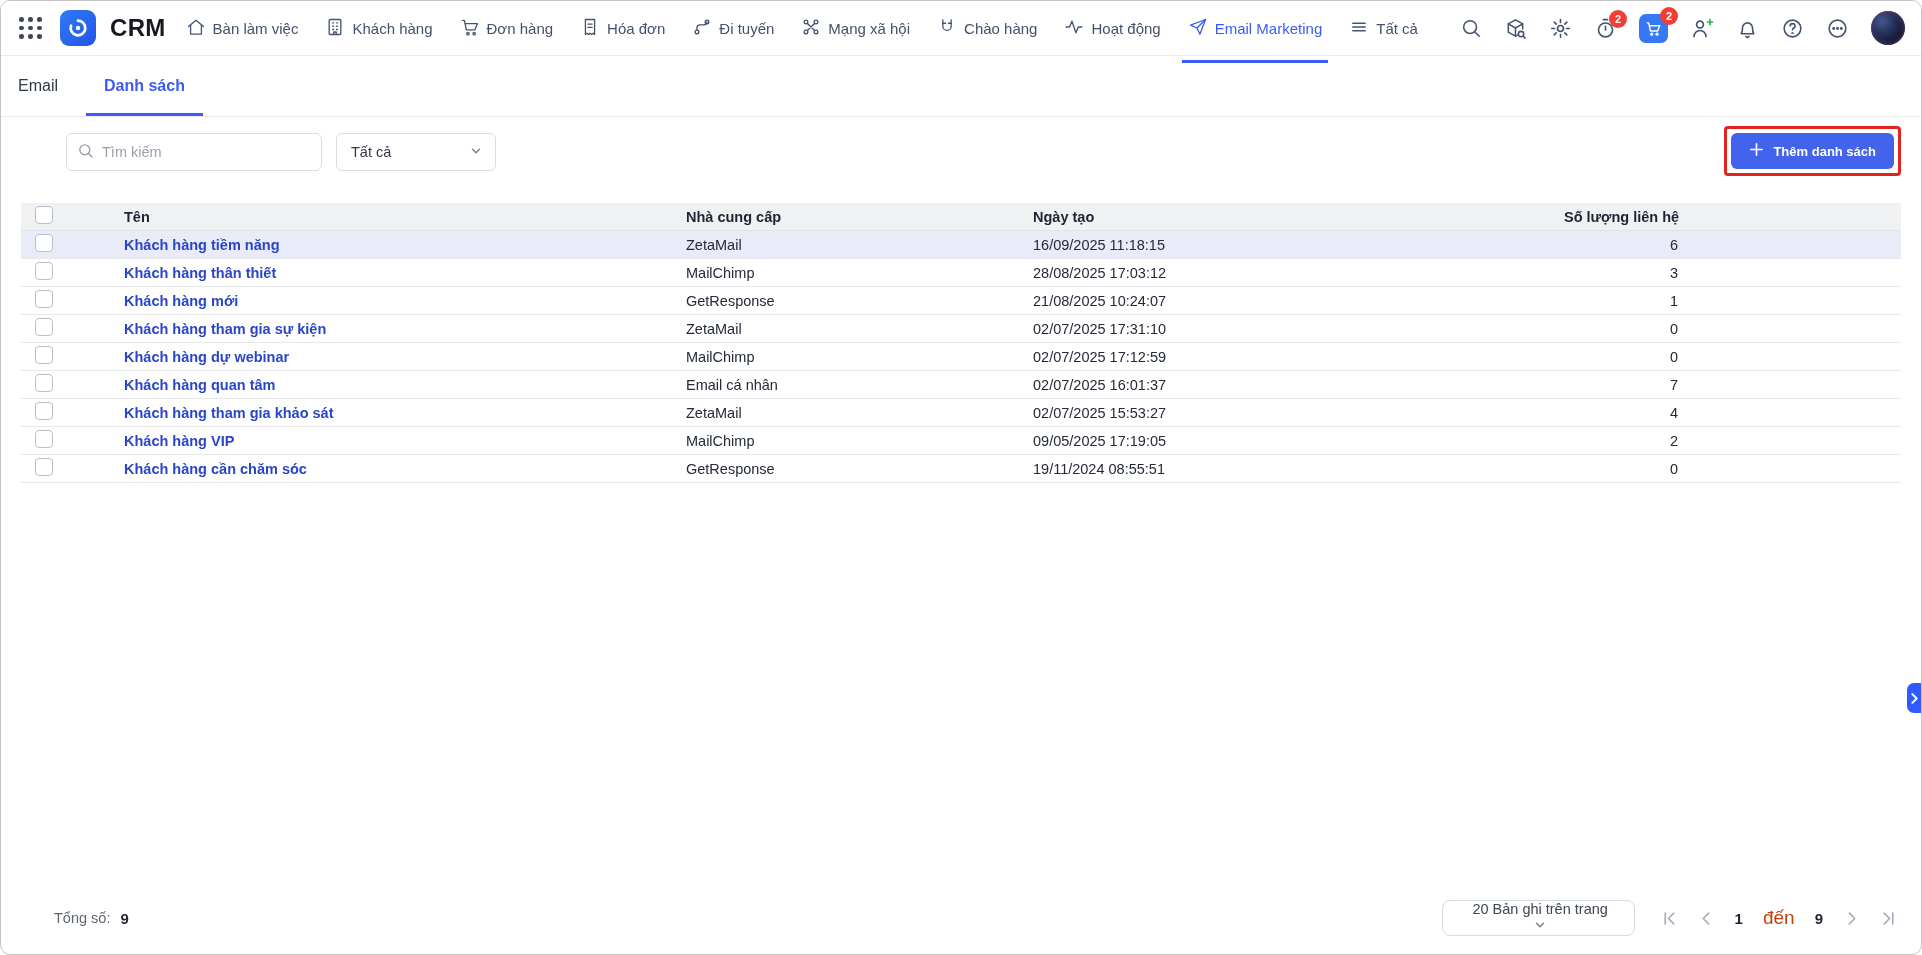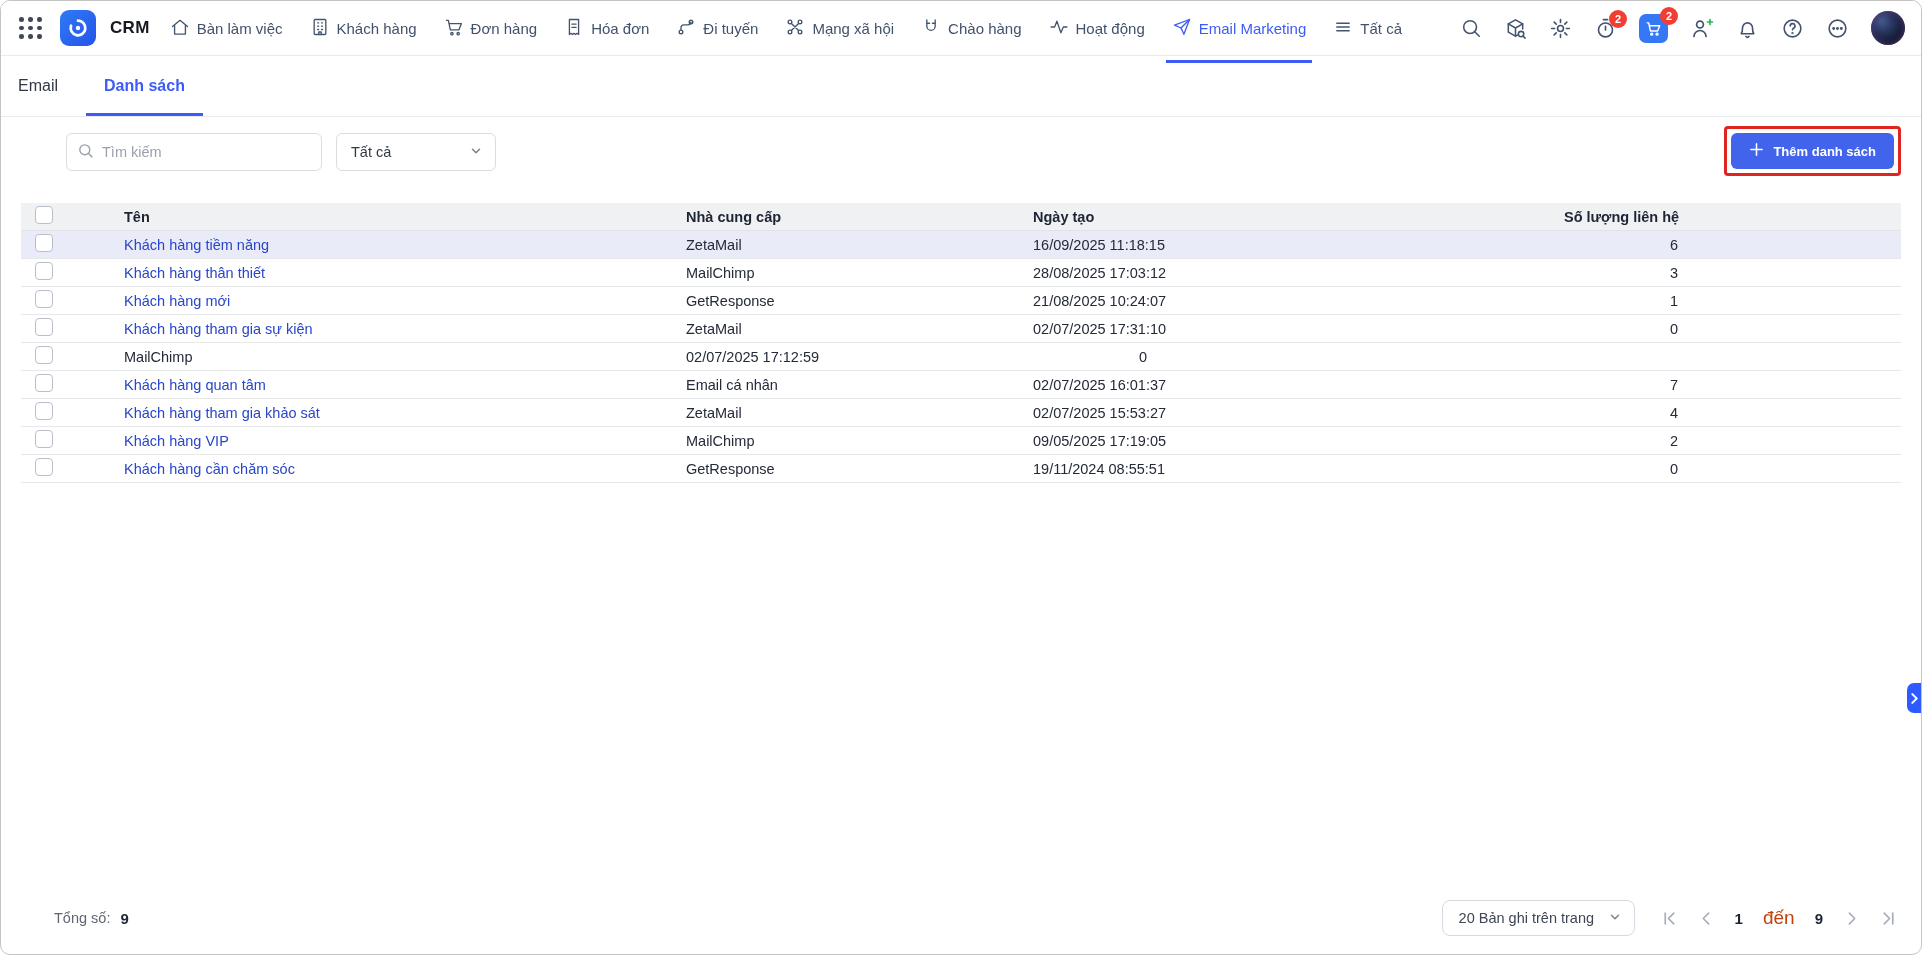--- a/index.html
+++ b/index.html
@@ -8,21 +8,21 @@
             display:flex; flex-direction:column; background:#fff; position:relative; }
 
   
   .topbar { height:55px; flex:0 0 55px; display:flex; align-items:center; justify-content:space-between;
             border-bottom:1px solid #e8eaed; padding:0 16px 0 14px; background:#fff; }
   .topbar-left { display:flex; align-items:center; gap:14px; min-width:0; }
   .grid-icon { display:inline-grid; grid-template-columns:repeat(3,5px); grid-gap:4px; cursor:pointer; padding:4px; }
   .grid-icon i { width:4.5px; height:4.5px; border-radius:50%; background:#3f4757; }
   .logo { width:36px; height:36px; border-radius:9px; background:linear-gradient(135deg,#2f7bf5,#2453e9);
           display:flex; align-items:center; justify-content:center; }
-  .app-name { font-size:17px; font-weight:bold; color:#16191f; letter-spacing:.3px; margin-right:6px;text-align:center; }
+  .app-name { font-size:24px; font-weight:bold; color:#16191f; letter-spacing:.3px; margin-right:6px;text-align:center; }
   .main-nav { display:flex; align-items:center; gap:27px; }
   .nav-item { display:flex; align-items:center; gap:7px; font-size:15px; color:#42526d; cursor:pointer;
               text-decoration:none; white-space:nowrap; height:69px; position:relative; }
   .nav-item svg { stroke:#44546f; }
   .nav-item.active { color:#3d5cf5; }
   .nav-item.active svg { stroke:#3d5cf5; }
   .nav-item.active::after { content:""; position:absolute; left:-6px; right:-6px; bottom:0; height:3px; background:#3d5cf5; }
   .topbar-right { display:flex; align-items:center; gap:22px; }
   .tb-icon { position:relative; display:flex; align-items:center; justify-content:center; cursor:pointer; }
   .badge { position:absolute; top:-7px; right:-10px; min-width:18px; height:18px; border-radius:9px; background:#f23d32;
@@ -53,34 +53,34 @@
              font-family:"Liberation Sans",sans-serif; display:flex; align-items:center; gap:9px; padding:0 18px; cursor:pointer; }
 
   
   .table { margin:20px 20px 0 20px; flex:0 0 auto; }
   .trow, .thead { display:grid; grid-template-columns:103px 562px 347px 531px 1fr; align-items:center; height:28px;
                   border-bottom:1px solid #e7e8ea; }
   .thead { background:#f0f1f3; border-bottom:1px solid #e2e3e6; font-weight:bold; color:#1d2433; font-size:14.5px; }
   .cell { padding-right:8px; overflow:hidden; white-space:nowrap; text-overflow:ellipsis; font-size:14.5px; }
   .c-check { padding-left:14px; }
   .checkbox { width:18px; height:18px; border:1.5px solid #b9bfca; border-radius:4px; background:#fff; display:inline-block; cursor:pointer; }
-  .link { color:#2946c9; text-decoration:none; cursor:pointer; }
+  .link { color:#2946c9; text-decoration:none; cursor:pointer;font-weight:bold; }
   .c-provider, .c-date { color:#242a38; }
   .c-contacts .num { display:inline-block; width:220px; text-align:center; color:#242a38; }
   .thead .c-contacts { padding-left:0; }
   .trow.hl { background:#e9ebf9; }
   .content-spacer { flex:1 1 auto; }
 
   
   .footerbar { flex:0 0 58px; display:flex; align-items:center; justify-content:space-between; padding:0 24px 14px 53px; }
   .total { font-size:14.5px; color:#5f6673; display:flex; gap:10px; align-items:center; }
   .total b { color:#1d2433; font-size:15px; }
   .footer-right { display:flex; align-items:center; gap:26px; }
   .page-size { width:193px; height:36px; border:1px solid #d7dae0; border-radius:8px; display:flex; align-items:center;
-               justify-content:space-between; padding:0 12px 0 16px; font-size:14.5px; color:#3f4654; cursor:pointer; }
+               justify-content:space-between; padding:0 12px 0 16px; font-size:14.5px; color:#3f4654; cursor:pointer;flex-direction:column; }
   .pager { display:flex; align-items:center; gap:20px; }
   .pg-btn { cursor:pointer; display:flex; align-items:center; }
   .pg-num { font-size:15px; font-weight:bold; color:#1d2433; }
   .pg-sep { font-size:19px; color:#c2410c; }
 
   .side-handle { position:absolute; right:0; top:682px; width:14px; height:30px; background:#2e5bff; border-radius:7px 0 0 7px;
                  color:#fff; display:flex; align-items:center; justify-content:center; font-size:13px; font-weight:bold; cursor:pointer; }
 </style>
 </head>
 <body>
@@ -315,20 +315,21 @@
     </div>
     <div class="trow">
       <div class="cell c-check"><span class="checkbox"></span></div>
       <a class="cell link">Khách hàng tham gia sự kiện</a>
       <div class="cell c-provider">ZetaMail</div>
       <div class="cell c-date">02/07/2025 17:31:10</div>
       <div class="cell c-contacts"><span class="num">0</span></div>
     </div>
     <div class="trow">
       <div class="cell c-check"><span class="checkbox"></span></div>
+      <a class="cell link">Khách hàng dự webinar</a>
       <div class="cell c-provider">MailChimp</div>
       <div class="cell c-date">02/07/2025 17:12:59</div>
       <div class="cell c-contacts"><span class="num">0</span></div>
     </div>
     <div class="trow">
       <div class="cell c-check"><span class="checkbox"></span></div>
       <a class="cell link">Khách hàng quan tâm</a>
       <div class="cell c-provider">Email cá nhân</div>
       <div class="cell c-date">02/07/2025 16:01:37</div>
       <div class="cell c-contacts"><span class="num">7</span></div>

